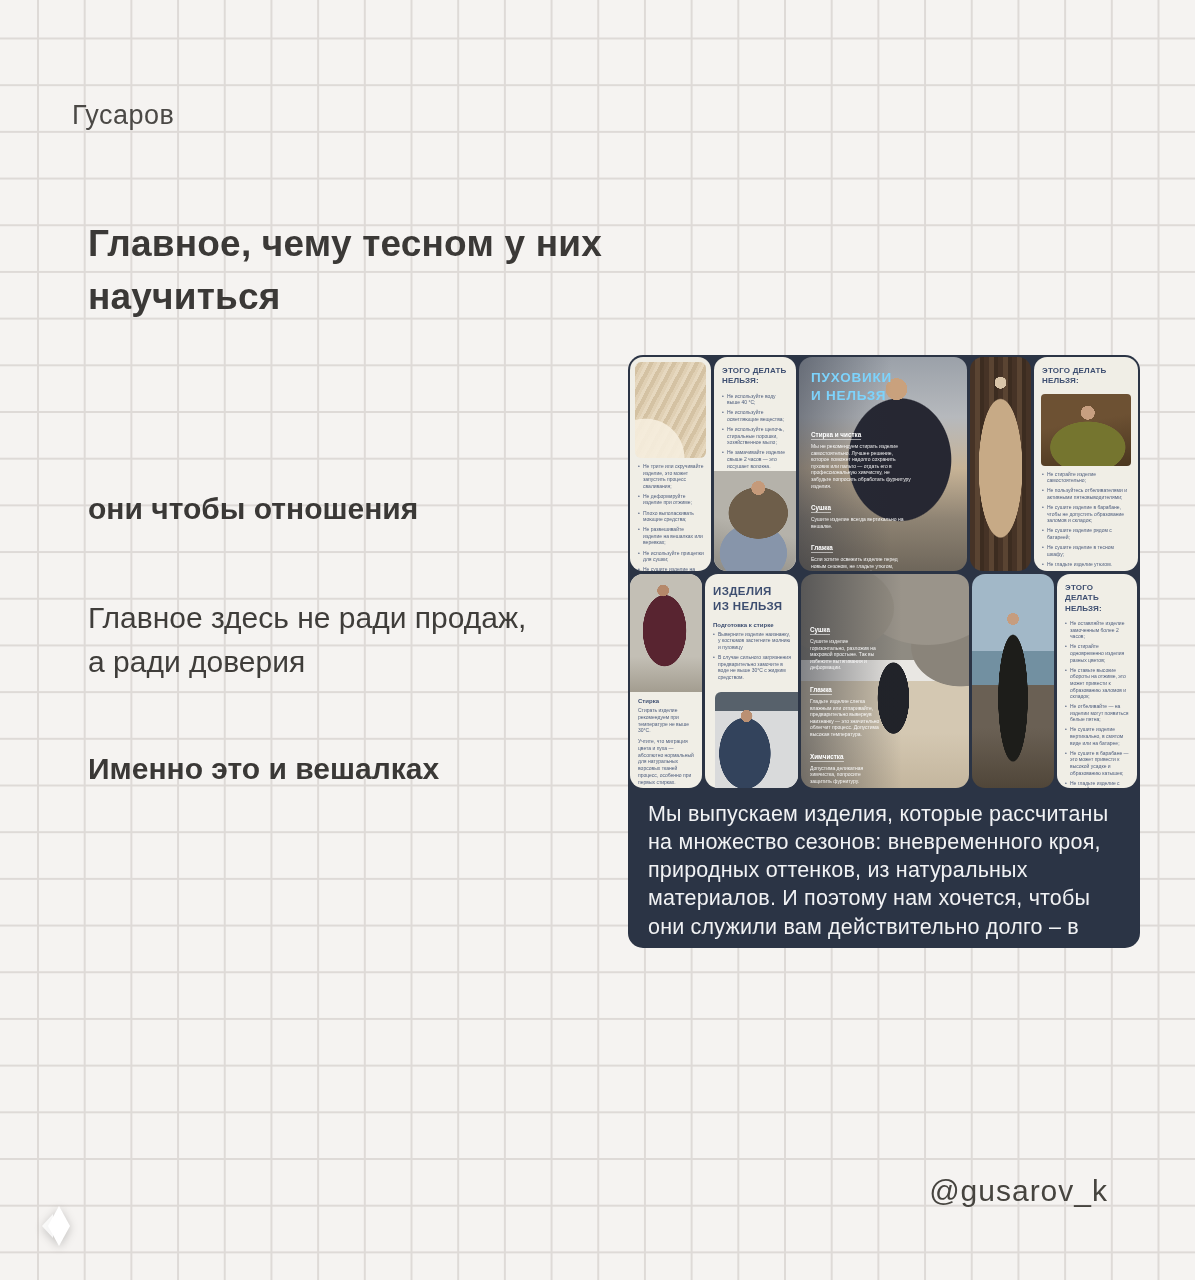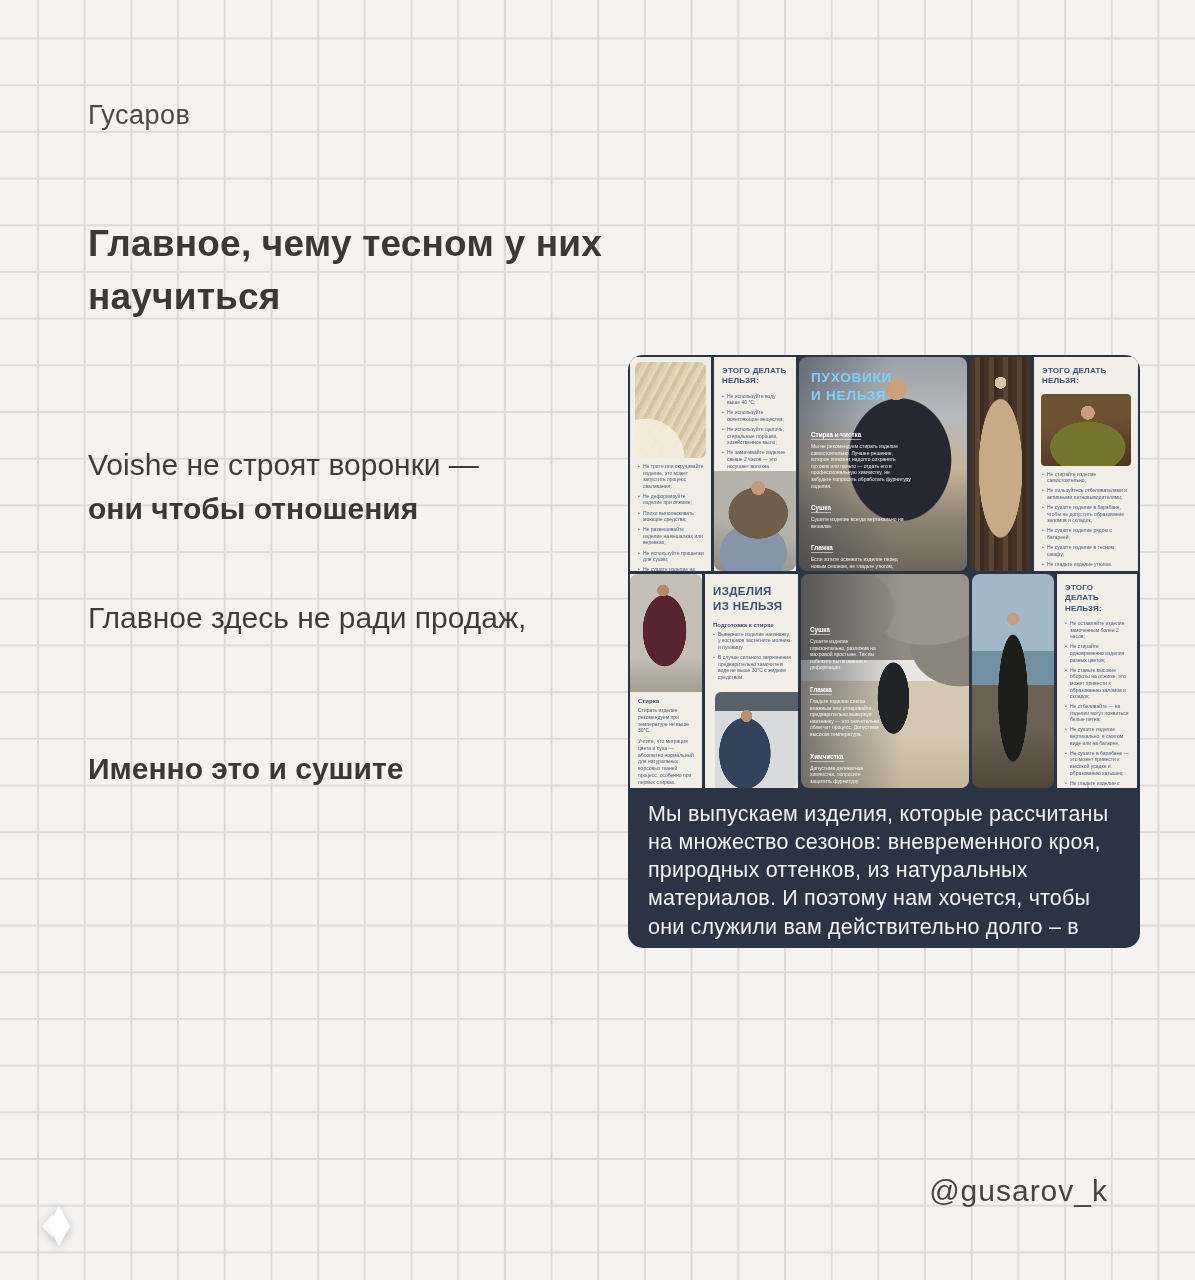--- a/index.html
+++ b/index.html
@@ -6,35 +6,35 @@
   body{font-family:"Liberation Sans","DejaVu Sans",sans-serif;}
   .slide{
     position:relative;width:1195px;height:1280px;overflow:hidden;
     background-color:#f5f3f1;
     background-image:
       linear-gradient(to right,#dedad7 0 2px,transparent 2px),
       linear-gradient(to bottom,#dedad7 0 2px,transparent 2px);
     background-size:46.7px 46.7px;
     background-position:37px 37.5px;
   }
-  .brand{position:absolute;left:88px;top:100px;font-size:27px;color:#4b4946;letter-spacing:.5px;}
+  .brand{position:absolute;left:72px;top:100px;font-size:27px;color:#4b4946;letter-spacing:.5px;}
   .heading{position:absolute;left:88px;top:218px;margin:0;font-size:37px;font-weight:700;line-height:1.42;color:#3b3937;letter-spacing:.2px;}
   .statement{position:absolute;left:88px;margin:0;font-size:30px;line-height:1.45;color:#3f3d3a;font-weight:400;}
   .statement .b{font-weight:700;color:#3a3836;}
   .s1{top:443px;} .s2{top:596px;} .s3{top:747px;font-weight:700;color:#3a3836;}
   .handle{position:absolute;right:87px;top:1174px;font-size:30px;color:#46443f;letter-spacing:1px;text-align:right;}
 
   .logo{position:absolute;left:42px;top:1206px;width:28px;height:40px;filter:drop-shadow(0 2px 5px rgba(0,0,0,.22));}
   .logo .d1{position:absolute;right:0;top:0;width:22px;height:40px;background:#ffffff;clip-path:polygon(50% 0,100% 50%,50% 100%,0 50%);}
   .logo .d2{position:absolute;left:0;top:8px;width:11px;height:24px;background:#fdfdfd;clip-path:polygon(100% 0,100% 100%,0 50%);opacity:.85;}
 
   
   .collage{position:absolute;left:628px;top:355px;width:512px;height:593px;background:#2b3445;border-radius:15px;overflow:hidden;padding:2px;box-sizing:border-box;}
   .row{display:flex;gap:3px;height:214px;margin-bottom:3px;}
-  .card{position:relative;height:214px;border-radius:0;overflow:hidden;box-sizing:border-box;}
+  .card{position:relative;height:214px;border-radius:13px;overflow:hidden;box-sizing:border-box;}
   .cream{background:#f0eee6;}
   .w81{flex:0 0 81px;} .w82{flex:0 0 82px;} .w168{flex:0 0 168px;} .w61{flex:0 0 61px;} .w104{flex:0 0 104px;}
   .w72{flex:0 0 72px;} .w93{flex:0 0 93px;} .w80{flex:0 0 80px;}
 
   .photo{position:relative;overflow:hidden;border-radius:6px;background:#9a948a;}
   .full{position:absolute;inset:0;border-radius:8px;}
   .photo-bottom{position:absolute;left:0;right:0;bottom:0;height:100px;border-radius:0 0 8px 8px;}
 
   .dont-h{font-size:8px;font-weight:700;color:#3d4e70;line-height:1.3;letter-spacing:.2px;padding:9px 8px 4px;}
   .bullets{margin:2px 0 0;padding:0 7px 0 13px;list-style:none;}
@@ -99,25 +99,25 @@
 </style>
 </head>
 <body>
 
 <div class="slide">
 
   <div class="brand">Гусаров</div>
 
   <h1 class="heading"><span>Главное, чему тесном у них</span><br><span>научиться</span></h1>
 
-  <p class="statement s1"><span>Voishe не строят воронки —</span><br><span class="b">они чтобы отношения</span></p>
-
-  <p class="statement s2"><span>Главное здесь не ради продаж,</span><br></p>
-
-  <p class="statement s3">Именно это и сушите</p>
+  <p class="statement s1"><br><span class="b">они чтобы отношения</span></p>
+
+  <p class="statement s2"><span>Главное здесь не ради продаж,</span><br><span>а ради доверия</span></p>
+
+  <p class="statement s3">Именно это и вешалках</p>
 
   <div class="collage">
     <div class="row">
 
       <div class="card cream w81">
         <div class="photo ph-knit"></div>
         <ul class="bullets">
             <li>Не трите или скручивайте изделие, это может запустить процесс сваливания;</li>
             <li>Не деформируйте изделие при отжиме;</li>
             <li>Плохо выполаскивать моющие средства;</li>

